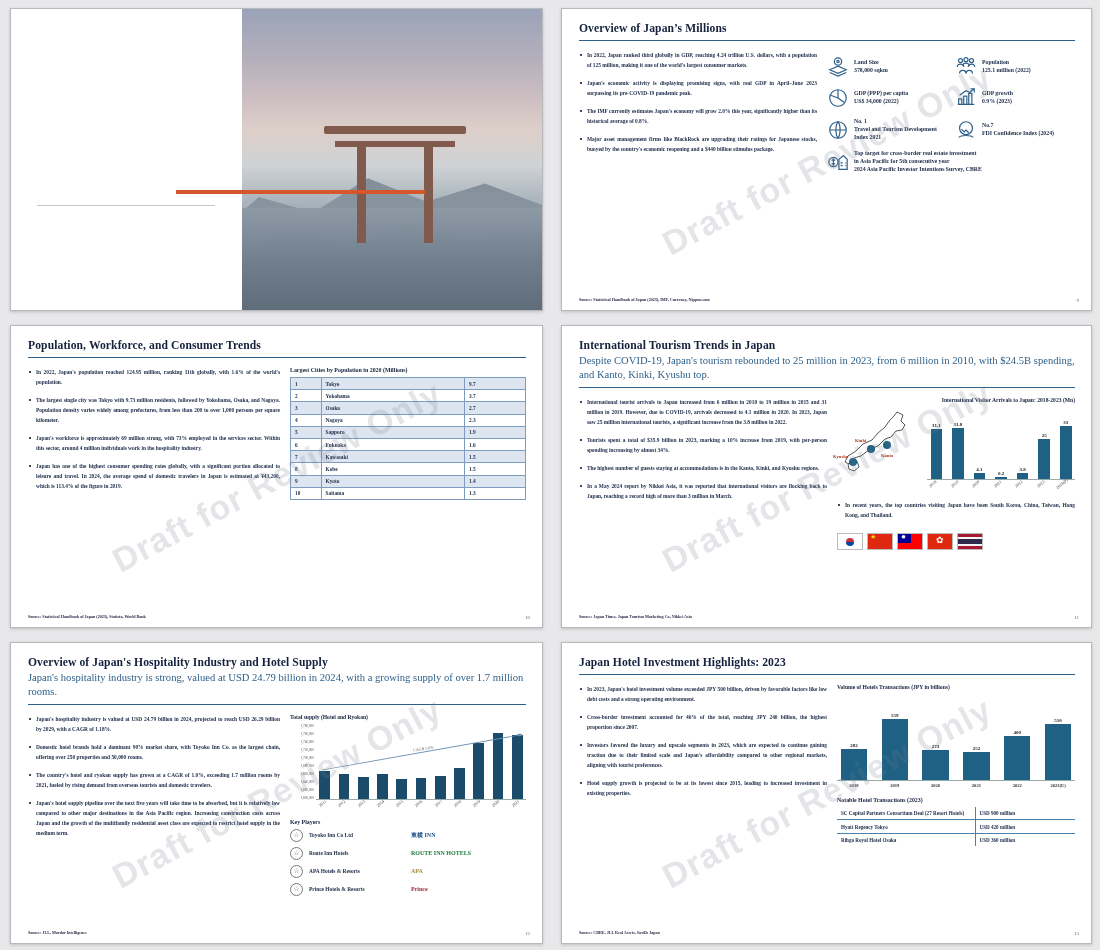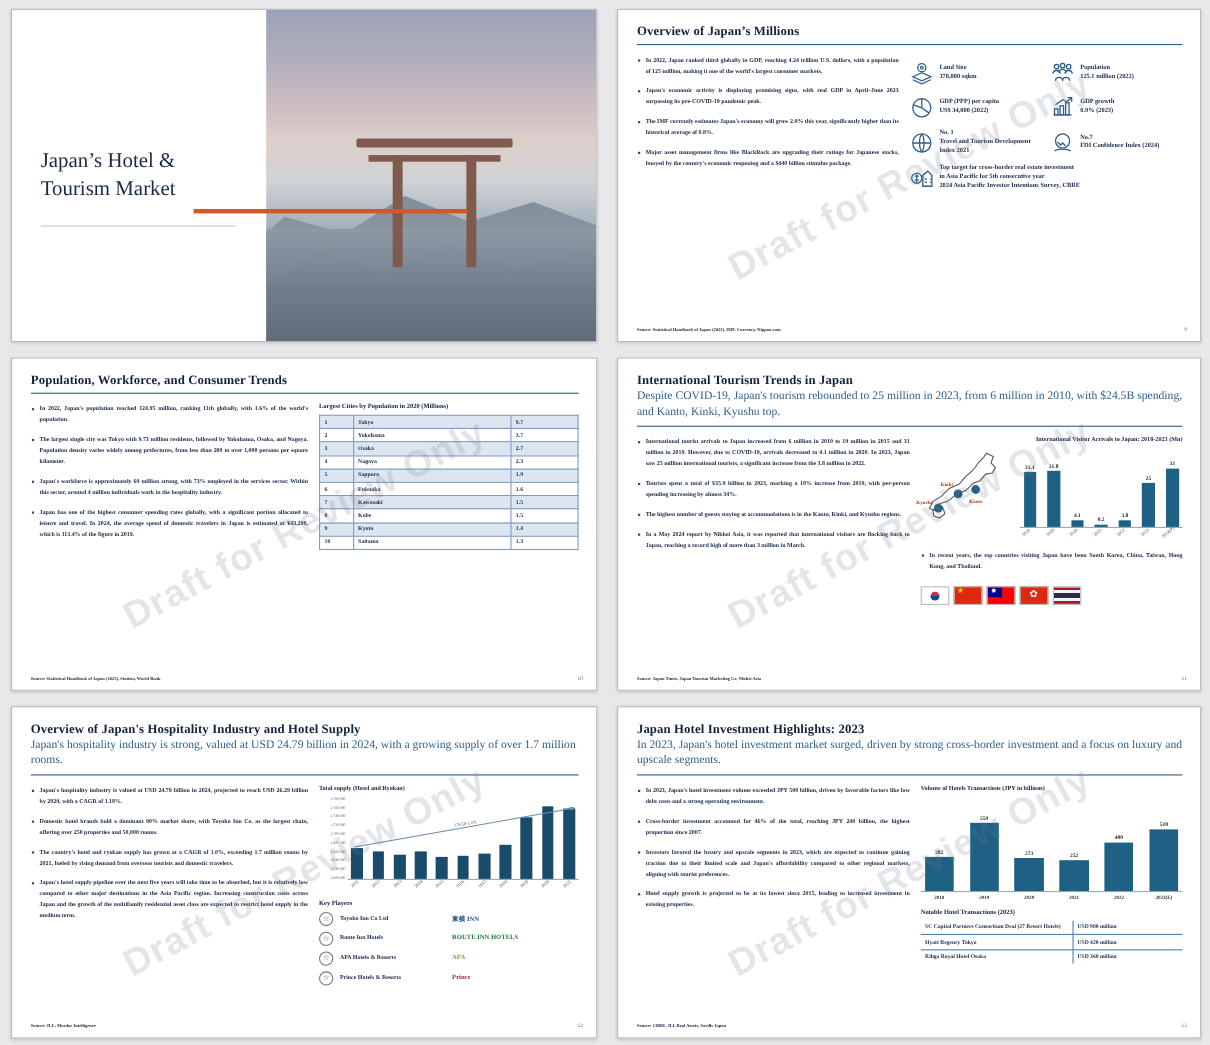--- a/index.html
+++ b/index.html
@@ -148,24 +148,20 @@
 </style>
 </head>
 <body>
 
 <div class="deck">
 
   <div class="slide-wrap">
     <div class="slide">
       <div class="cover">
         <div class="cover-left">
-          <div class="cover-title">
-            <div>Japan’s Hotel &amp;</div>
-            <div>Tourism Market</div>
-          </div>
           <div class="cover-rule"></div>
         </div>
         <div class="cover-img">
           <div class="mount"></div>
           <div class="mount2"></div>
           <div class="water"></div>
           <div class="torii">
             <i class="t-top"></i>
               <i class="t-top2"></i>
               <i class="t-l"></i>
@@ -573,21 +569,20 @@
       <div class="src">Source: JLL, Mordor Intelligence</div>
       <div class="pgn">12</div>
     </div>
   </div>
 
   <div class="slide-wrap">
     <div class="slide">
       <div class="wm">Draft for Review Only</div>
       <div class="s-pad">
         <h1 class="s-title">Japan Hotel Investment Highlights: 2023</h1>
-        <h2 class="s-sub">In 2023, Japan's hotel investment market surged, driven by strong cross-border investment and a focus on luxury and upscale segments.</h2>
         <div class="hdr-rule"></div>
         <div class="cols">
           <ul class="bullets" style="flex:0 0 248px">
             <li>In 2023, Japan's hotel investment volume exceeded JPY 500 billion, driven by favorable factors like low debt costs and a strong operating environment.</li>
             <li>Cross-border investment accounted for 46% of the total, reaching JPY 240 billion, the highest proportion since 2007.</li>
             <li>Investors favored the luxury and upscale segments in 2023, which are expected to continue gaining traction due to their limited scale and Japan's affordability compared to other regional markets, aligning with tourist preferences.</li>
             <li>Hotel supply growth is projected to be at its lowest since 2015, leading to increased investment in existing properties.</li>
           </ul>
           <div style="flex:1">
             <div class="chart-title">Volume of Hotels Transactions (JPY in billions)</div>

